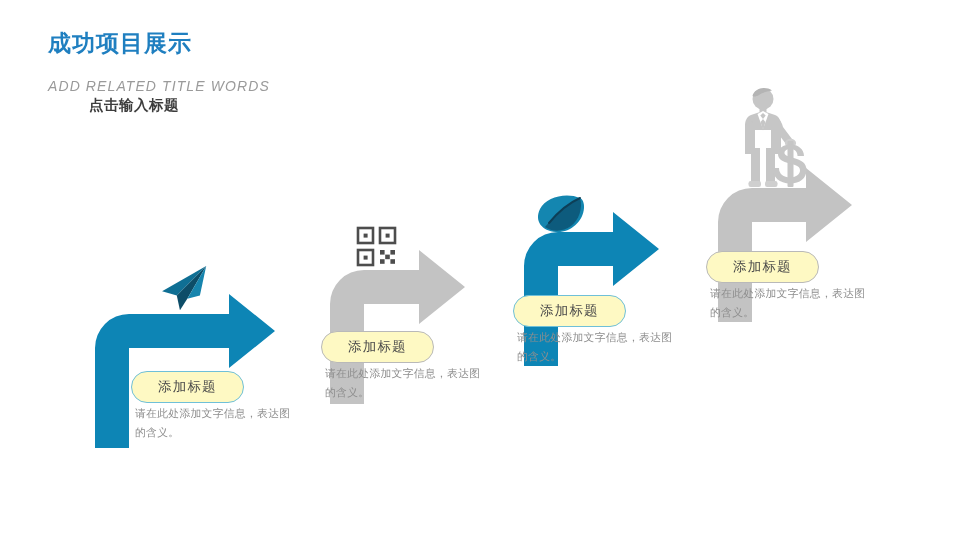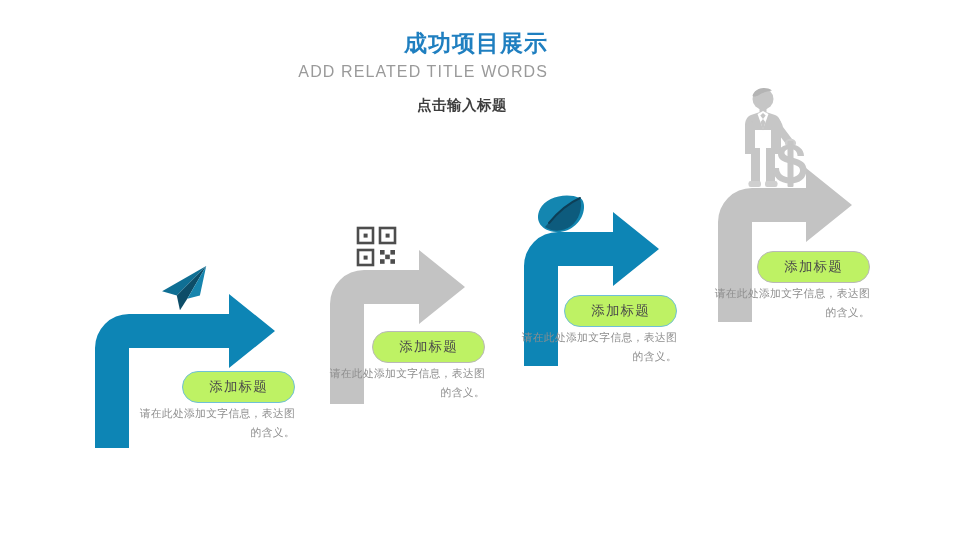--- a/index.html
+++ b/index.html
@@ -13,51 +13,51 @@
     font-family: "Liberation Sans", "DejaVu Sans", sans-serif;
     overflow: hidden;
     position: relative;
   }
 
   #slide {
     position: relative;
     width: 960px;
     height: 540px;
     background: #ffffff;
-    text-align: right;
   }
 
   
   #header {
     position: absolute;
     left: 48px;
     top: 28px;
     width: 500px;
   }
   #slide-title {
     font-size: 23px;
     font-weight: bold;
     color: #1f7fc0;
     letter-spacing: 1px;
     line-height: 30px;
     margin: 0;
     white-space: nowrap;
   }
   #slide-subtitle {
-    font-size: 16px;
+    font-size: 14px;
     color: #9a9a9a;
     letter-spacing: 1.1px;
-    margin-top: 5px;
+    margin-top: 20px;
     white-space: nowrap;
+    font-style: italic;
   }
 
   
   #intro {
     position: absolute;
-    left: 95px;
+    left: 89px;
     top: 96px;
     width: 412px;
   }
   #intro-heading {
     font-size: 14.5px;
     font-weight: bold;
     color: #3d3d3d;
     margin: 0 0 12px 0;
     letter-spacing: 0.5px;
   }
@@ -84,21 +84,21 @@
   .step-block {
     position: absolute;
   }
   .pill {
     display: inline-block;
     border: 1.3px solid #6fc0d8;
     border-radius: 22px;
     padding: 8px 26px;
     font-size: 13.5px;
     color: #4a4a4a;
-    background: #bef264;
+    background: #fef9c3;
     letter-spacing: 1.2px;
     white-space: nowrap;
     line-height: 1;
     box-sizing: border-box;
   }
   .pill.gray {
     border-color: #b9b9b9;
   }
   .caption {
     margin-top: 1px;

